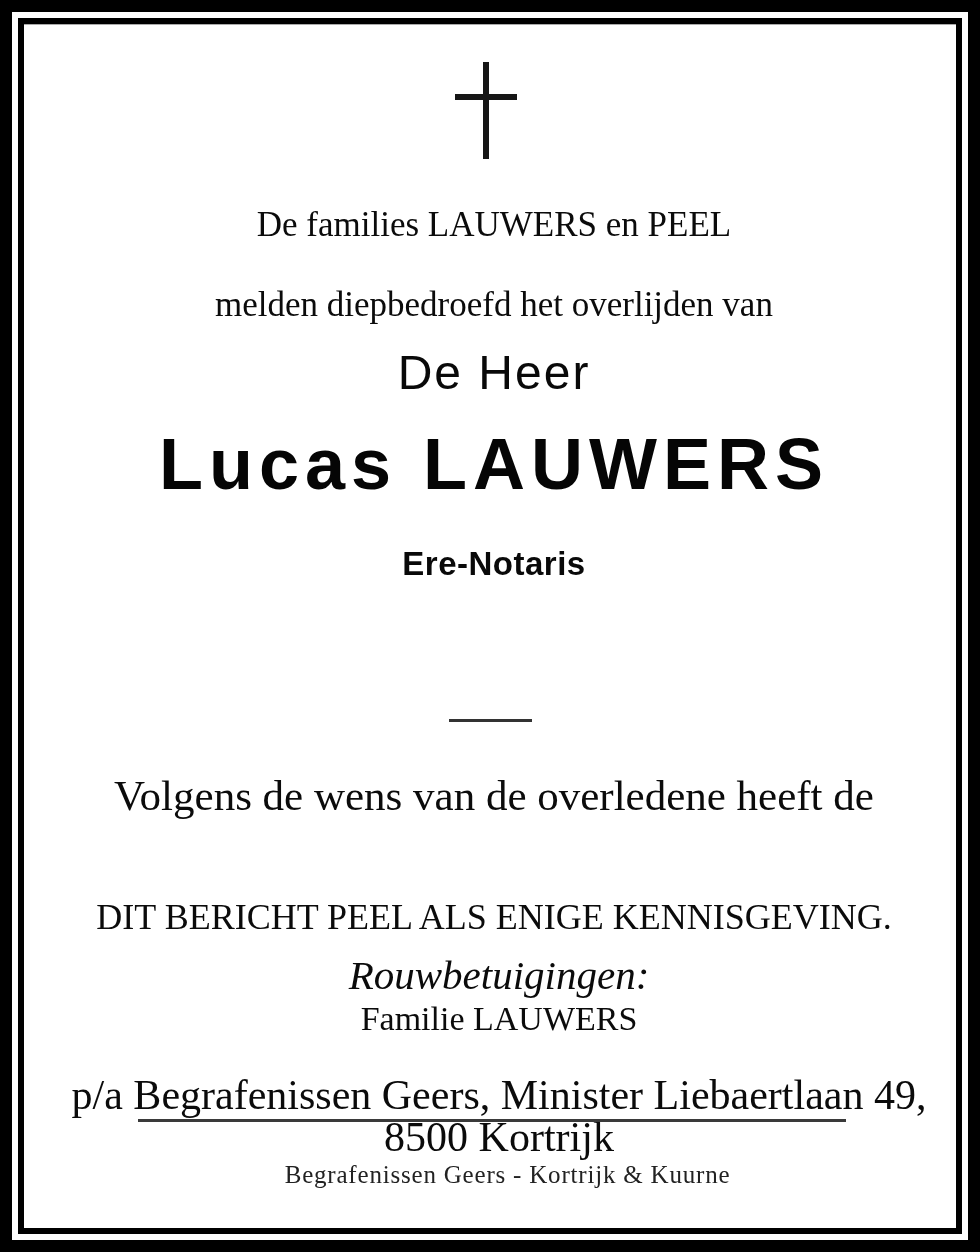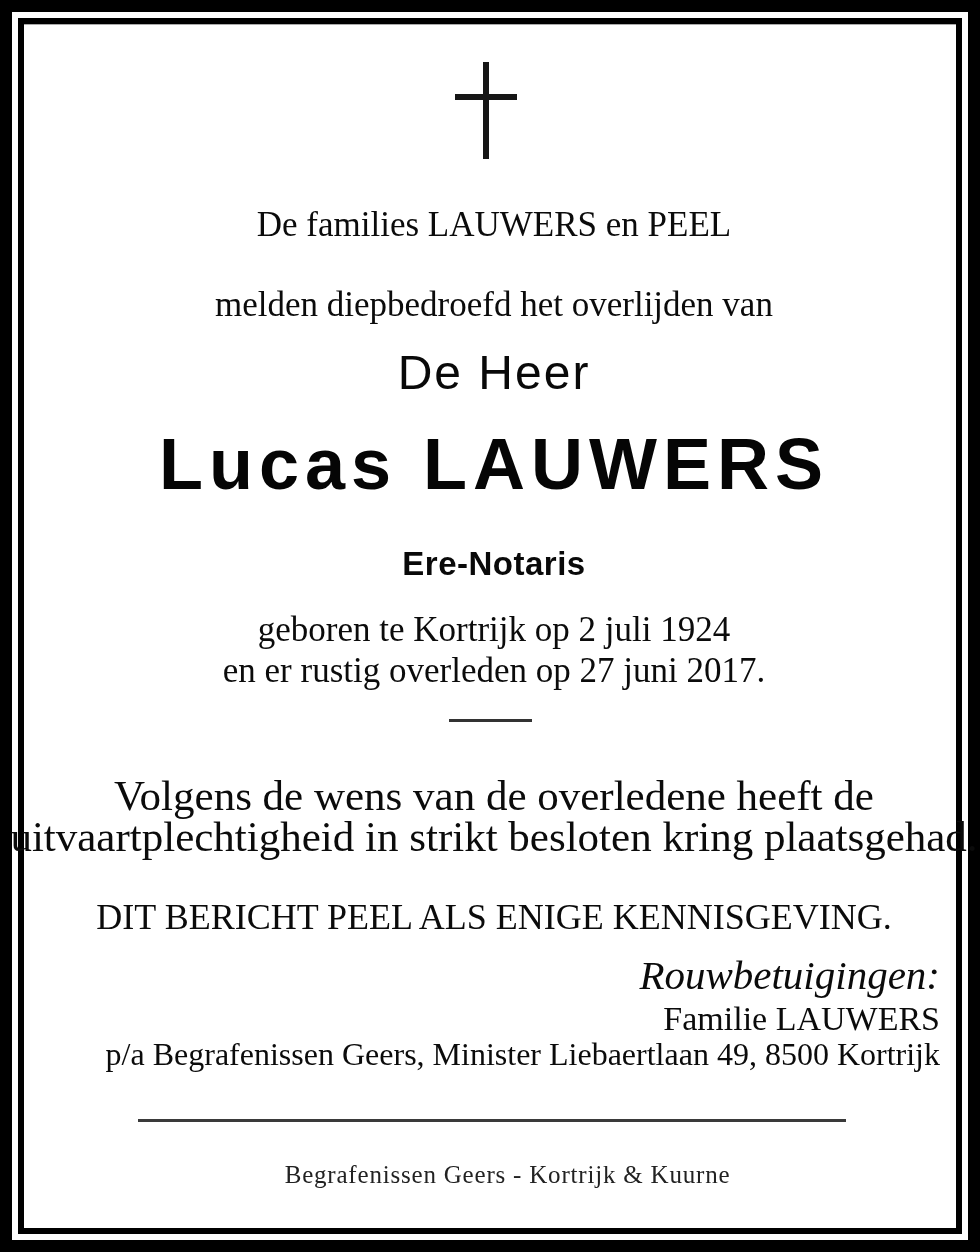--- a/index.html
+++ b/index.html
@@ -15,21 +15,21 @@
     position:absolute; inset:0;
     border:12px solid #000000;
   }
   .border-inner {
     position:absolute; inset:18px;
     border:6px solid #000000;
     box-shadow: inset 0 1px 0 #aaaaaa;
   }
   .abs { position:absolute; left:8px; right:0;margin-top:20px; }
   .center { text-align:center; }
-  .leftcol { position:absolute; left:58px; right:40px; text-align:right; }
+  .leftcol { position:absolute; left:58px; right:40px; text-align:center; }
 
   
   .cross { position:absolute; left:455px; top:62px; width:62px; height:97px; }
   .cross .vbar { position:absolute; left:28px; top:0; width:6px; height:97px; background:#161616; }
   .cross .hbar { position:absolute; left:0; top:32px; width:62px; height:6px; background:#161616; }
 
   .families-line   { top:187px; font-size:35px; line-height:1; }
   .announce-line   { top:267px; font-size:35px; line-height:1; }
 
   .salutation {
@@ -50,21 +50,21 @@
 
   .short-divider {
     position:absolute; left:449px; top:719px; width:83px; height:3px;
     background:#333333;
   }
 
   .sole-notice { top:879px; font-size:36px; line-height:1; }
 
   .condolences-label   { top:955px; font-size:41px; line-height:1; font-style:italic; }
   .condolences-family  { top:1002px; font-size:34px; line-height:1; }
-  .condolences-address { top:1038px; font-size:32px; line-height:1;font-family:Liberation Serif, serif; }
+  .condolences-address { top:1074px; font-size:42px; line-height:1;font-family:Liberation Serif, serif; }
 
   .signature-line {
     position:absolute; left:138px; top:1119px; width:708px; height:3px;
     background:#3a3a3a;
   }
   .funeral-home-footer {
     top:1142px; font-size:25px; line-height:1; letter-spacing:0.8px; color:#222222;padding-left:27px;
   }
 </style>
 </head>
@@ -83,30 +83,25 @@
   <div class="abs center families-line">De families LAUWERS en PEEL</div>
 
   <div class="abs center announce-line">melden diepbedroefd het overlijden van</div>
 
   <div class="abs center salutation">De Heer</div>
 
   <div class="abs center honorific-title">Ere-Notaris</div>
 
   <div class="abs center deceased-name">Lucas LAUWERS</div>
 
-  <div class="abs center dates-block">
-    <div>geboren te Kortrijk op 2 juli 1924</div>
-    <div>en er rustig overleden op 27 juni 2017.</div>
-  </div>
 
   <div class="short-divider"></div>
 
   <div class="abs center wish-block">
     <div>Volgens de wens van de overledene heeft de</div>
-    <div>uitvaartplechtigheid in strikt besloten kring plaatsgehad.</div>
   </div>
 
   <div class="abs center sole-notice">DIT BERICHT PEEL ALS ENIGE KENNISGEVING.</div>
 
   <div class="leftcol condolences-label">Rouwbetuigingen:</div>
 
   <div class="leftcol condolences-family">Familie LAUWERS</div>
 
   <div class="leftcol condolences-address">p/a Begrafenissen Geers, Minister Liebaertlaan 49, 8500 Kortrijk</div>
 

